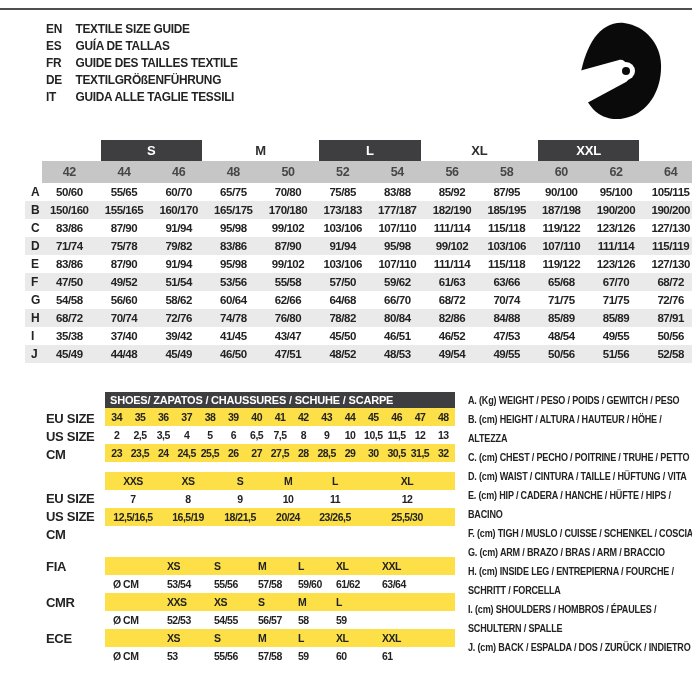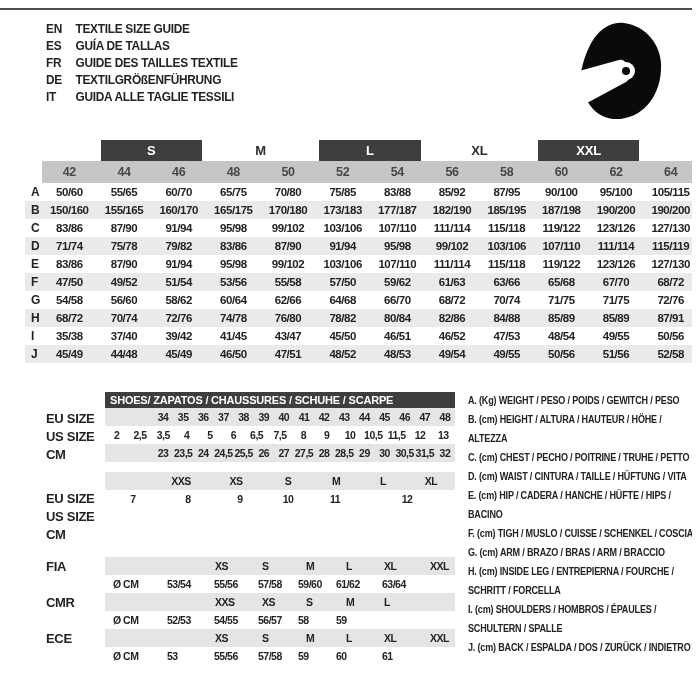--- a/index.html
+++ b/index.html
@@ -29,21 +29,21 @@
           font-weight:bold;font-size:12px;}
   .val{height:18px;display:flex;align-items:center;justify-content:center;
        font-weight:bold;font-size:11.5px;letter-spacing:-.45px;white-space:nowrap;}
   .stripe{background:#eaeaea;}
 
   
   .sec{position:absolute;left:105px;width:350px;}
   .bar{height:16px;background:#3e3e40;color:#ffffff;font-weight:bold;font-size:11px;
        display:flex;align-items:center;padding-left:5px;letter-spacing:-.2px;white-space:nowrap;}
   .srow{display:grid;height:18px;}
-  .srow.gray{background:#e5e5e5;padding-left:48px;}
+  .srow.gray{background:#fde047;}
   .scell{display:flex;align-items:center;justify-content:center;font-weight:bold;
          font-size:10.5px;letter-spacing:-.5px;white-space:nowrap;}
   .scell.left{justify-content:flex-start;padding-left:2px;}
   .side-labels{position:absolute;left:46px;width:58px;}
   .side-label{height:18px;display:flex;align-items:center;font-weight:bold;font-size:13px;
               letter-spacing:-.3px;}
 
   
   .legend{position:absolute;left:468px;top:391px;width:270px;transform:scaleX(.86);
           transform-origin:left top;}
@@ -319,20 +319,28 @@
           <div class="scell">XL</div>
         </div>
         <div class="srow" style="grid-template-columns: 56px 54px 50px 46px 48px 1fr;">
           <div class="scell">7</div>
           <div class="scell">8</div>
           <div class="scell">9</div>
           <div class="scell">10</div>
           <div class="scell">11</div>
           <div class="scell">12</div>
         </div>
+        <div class="srow gray" style="grid-template-columns: 56px 54px 50px 46px 48px 1fr;">
+          <div class="scell">12,5/16,5</div>
+          <div class="scell">16,5/19</div>
+          <div class="scell">18/21,5</div>
+          <div class="scell">20/24</div>
+          <div class="scell">23/26,5</div>
+          <div class="scell">25,5/30</div>
+        </div>
       </div>
   </div>
 
   <div class="side-labels" id="helmet-labels" style="top:539px">
       <div class="side-label"></div>
       <div class="side-label">FIA</div>
       <div class="side-label"></div>
       <div class="side-label">CMR</div>
       <div class="side-label"></div>
       <div class="side-label">ECE</div>

